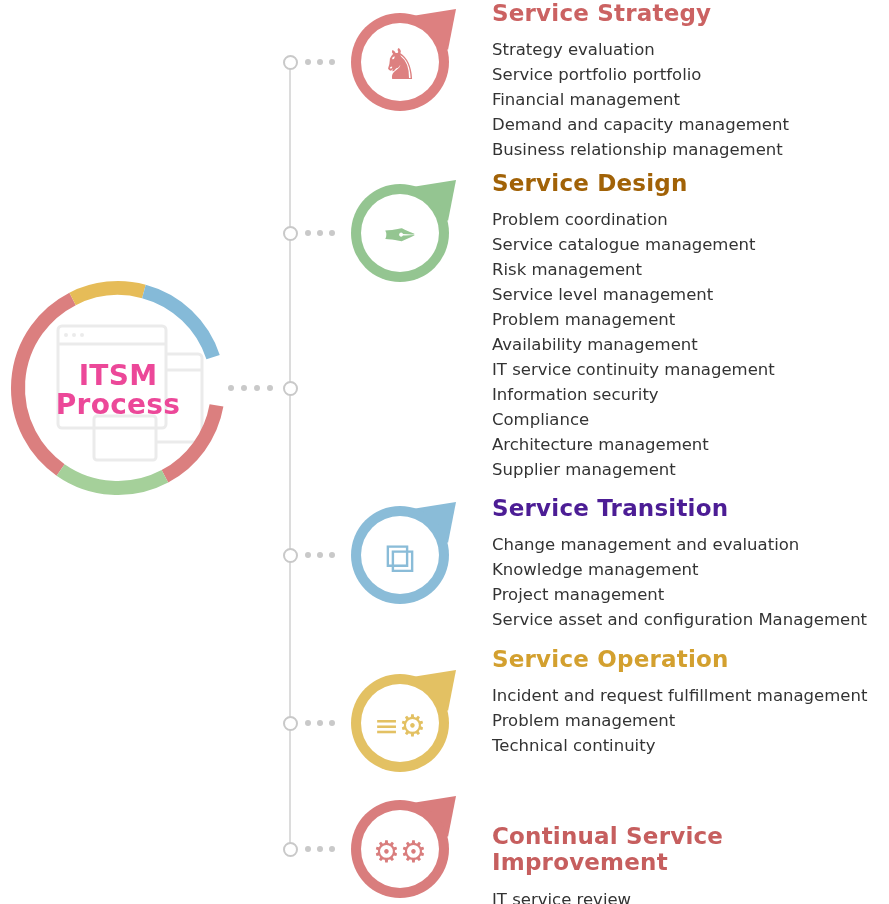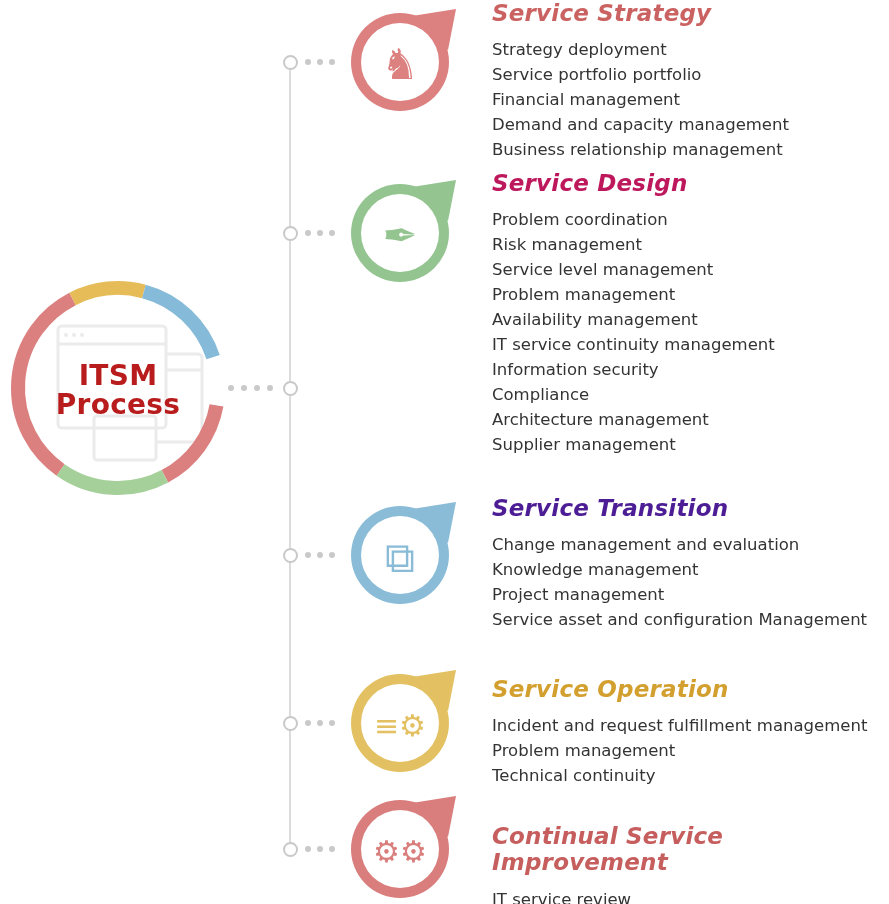--- a/index.html
+++ b/index.html
@@ -46,39 +46,38 @@
 
   .hub-title {
     position: absolute;
     left: 18px;
     top: 361px;
     width: 200px;
     text-align: center;
     font-weight: 800;
     font-size: 28px;
     line-height: 29px;
-    color: #b91c1c;
+    color: #ec4899;
     letter-spacing: 0.3px;
   }
 
   .bubble { position: absolute; width: 112px; height: 112px; }
 
   .section {
     position: absolute;
     left: 492px;
     width: 396px;
   }
   .section h2 {
     font-size: 23px;
     font-weight: 800;
     line-height: 1.15;
     margin-bottom: 11px;
     max-width: 300px;
     letter-spacing: 0.2px;
-    font-style: italic;
   }
   .item {
     font-size: 16.5px;
     color: #333333;
     line-height: 25px;
     white-space: nowrap;
   }
 </style>
 </head>
 <body>
@@ -124,39 +123,40 @@
       <div class="dot" style="left:317px;top:59px"></div>
       <div class="dot" style="left:329px;top:59px"></div>
       <div class="bubble" style="left:346px;top:4px"><svg width="112" height="112" viewBox="0 0 112 112">
           <polygon points="66,12 110,5 102,46" fill="#DD8080"></polygon>
           <circle cx="54" cy="58" r="49" fill="#DD8080"></circle>
           <circle cx="54" cy="58" r="39" fill="#ffffff"></circle>
           <text x="54" y="60" text-anchor="middle" dominant-baseline="central" font-size="42" fill="#DD8080" font-family="DejaVu Sans">♞</text>
         </svg></div>
       <div class="section" style="top:0px">
         <h2 style="color: rgb(203, 98, 98);">Service Strategy</h2>
-        <div class="item">Strategy deployment</div>
+        <div class="item">Strategy evaluation</div>
         <div class="item">Service portfolio portfolio</div>
         <div class="item">Financial management</div>
         <div class="item">Demand and capacity management</div>
         <div class="item">Business relationship management</div>
       </div>
       <div class="node" style="left:282.5px;top:225.5px"></div>
       <div class="dot" style="left:305px;top:230px"></div>
       <div class="dot" style="left:317px;top:230px"></div>
       <div class="dot" style="left:329px;top:230px"></div>
       <div class="bubble" style="left:346px;top:175px"><svg width="112" height="112" viewBox="0 0 112 112">
           <polygon points="66,12 110,5 102,46" fill="#94C591"></polygon>
           <circle cx="54" cy="58" r="49" fill="#94C591"></circle>
           <circle cx="54" cy="58" r="39" fill="#ffffff"></circle>
           <text x="54" y="60" text-anchor="middle" dominant-baseline="central" font-size="42" fill="#94C591" font-family="DejaVu Sans">✒</text>
         </svg></div>
       <div class="section" style="top:170px">
-        <h2 style="color: #be185d;">Service Design</h2>
+        <h2 style="color: #a16207;">Service Design</h2>
         <div class="item">Problem coordination</div>
+        <div class="item">Service catalogue management</div>
         <div class="item">Risk management</div>
         <div class="item">Service level management</div>
         <div class="item">Problem management</div>
         <div class="item">Availability management</div>
         <div class="item">IT service continuity management</div>
         <div class="item">Information security</div>
         <div class="item">Compliance</div>
         <div class="item">Architecture management</div>
         <div class="item">Supplier management</div>
       </div>
@@ -180,21 +180,21 @@
       <div class="node" style="left:282.5px;top:715.5px"></div>
       <div class="dot" style="left:305px;top:720px"></div>
       <div class="dot" style="left:317px;top:720px"></div>
       <div class="dot" style="left:329px;top:720px"></div>
       <div class="bubble" style="left:346px;top:665px"><svg width="112" height="112" viewBox="0 0 112 112">
           <polygon points="66,12 110,5 102,46" fill="#E3C163"></polygon>
           <circle cx="54" cy="58" r="49" fill="#E3C163"></circle>
           <circle cx="54" cy="58" r="39" fill="#ffffff"></circle>
           <text x="54" y="60" text-anchor="middle" dominant-baseline="central" font-size="30" fill="#E3C163" font-family="DejaVu Sans">≡⚙</text>
         </svg></div>
-      <div class="section" style="top:676px">
+      <div class="section" style="top:646px">
         <h2 style="color: rgb(211, 160, 47);">Service Operation</h2>
         <div class="item">Incident and request fulfillment management</div>
         <div class="item">Problem management</div>
         <div class="item">Technical continuity</div>
       </div>
       <div class="node" style="left:282.5px;top:841.5px"></div>
       <div class="dot" style="left:305px;top:846px"></div>
       <div class="dot" style="left:317px;top:846px"></div>
       <div class="dot" style="left:329px;top:846px"></div>
       <div class="bubble" style="left:346px;top:791px"><svg width="112" height="112" viewBox="0 0 112 112">

